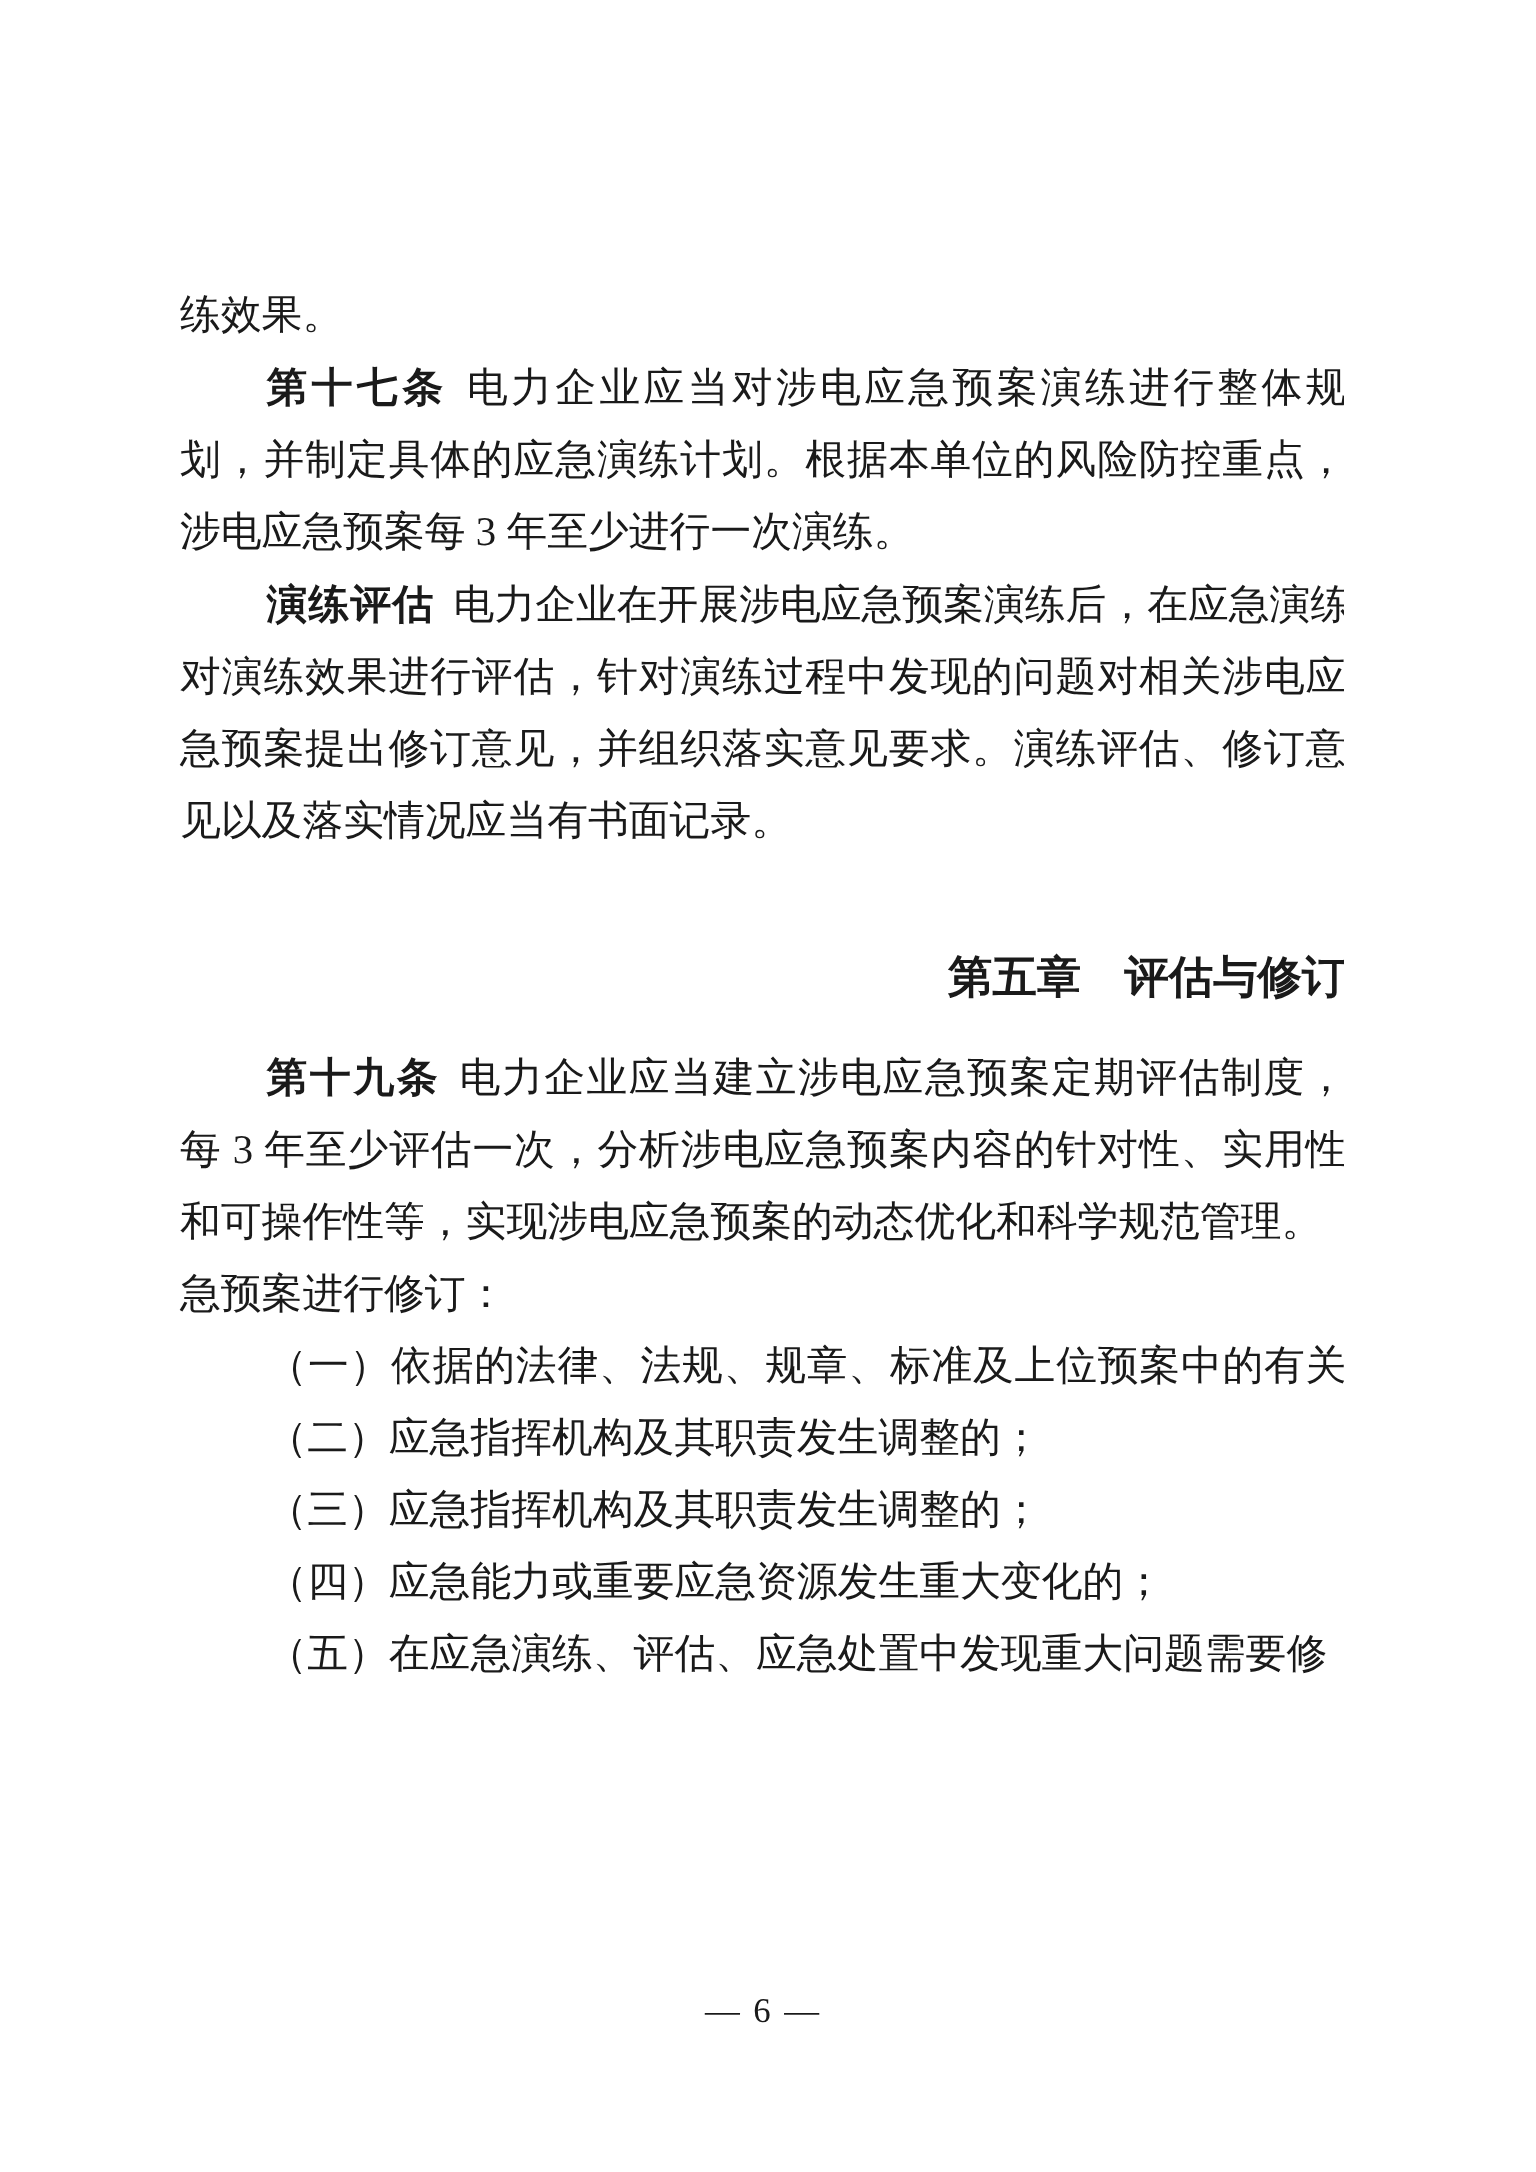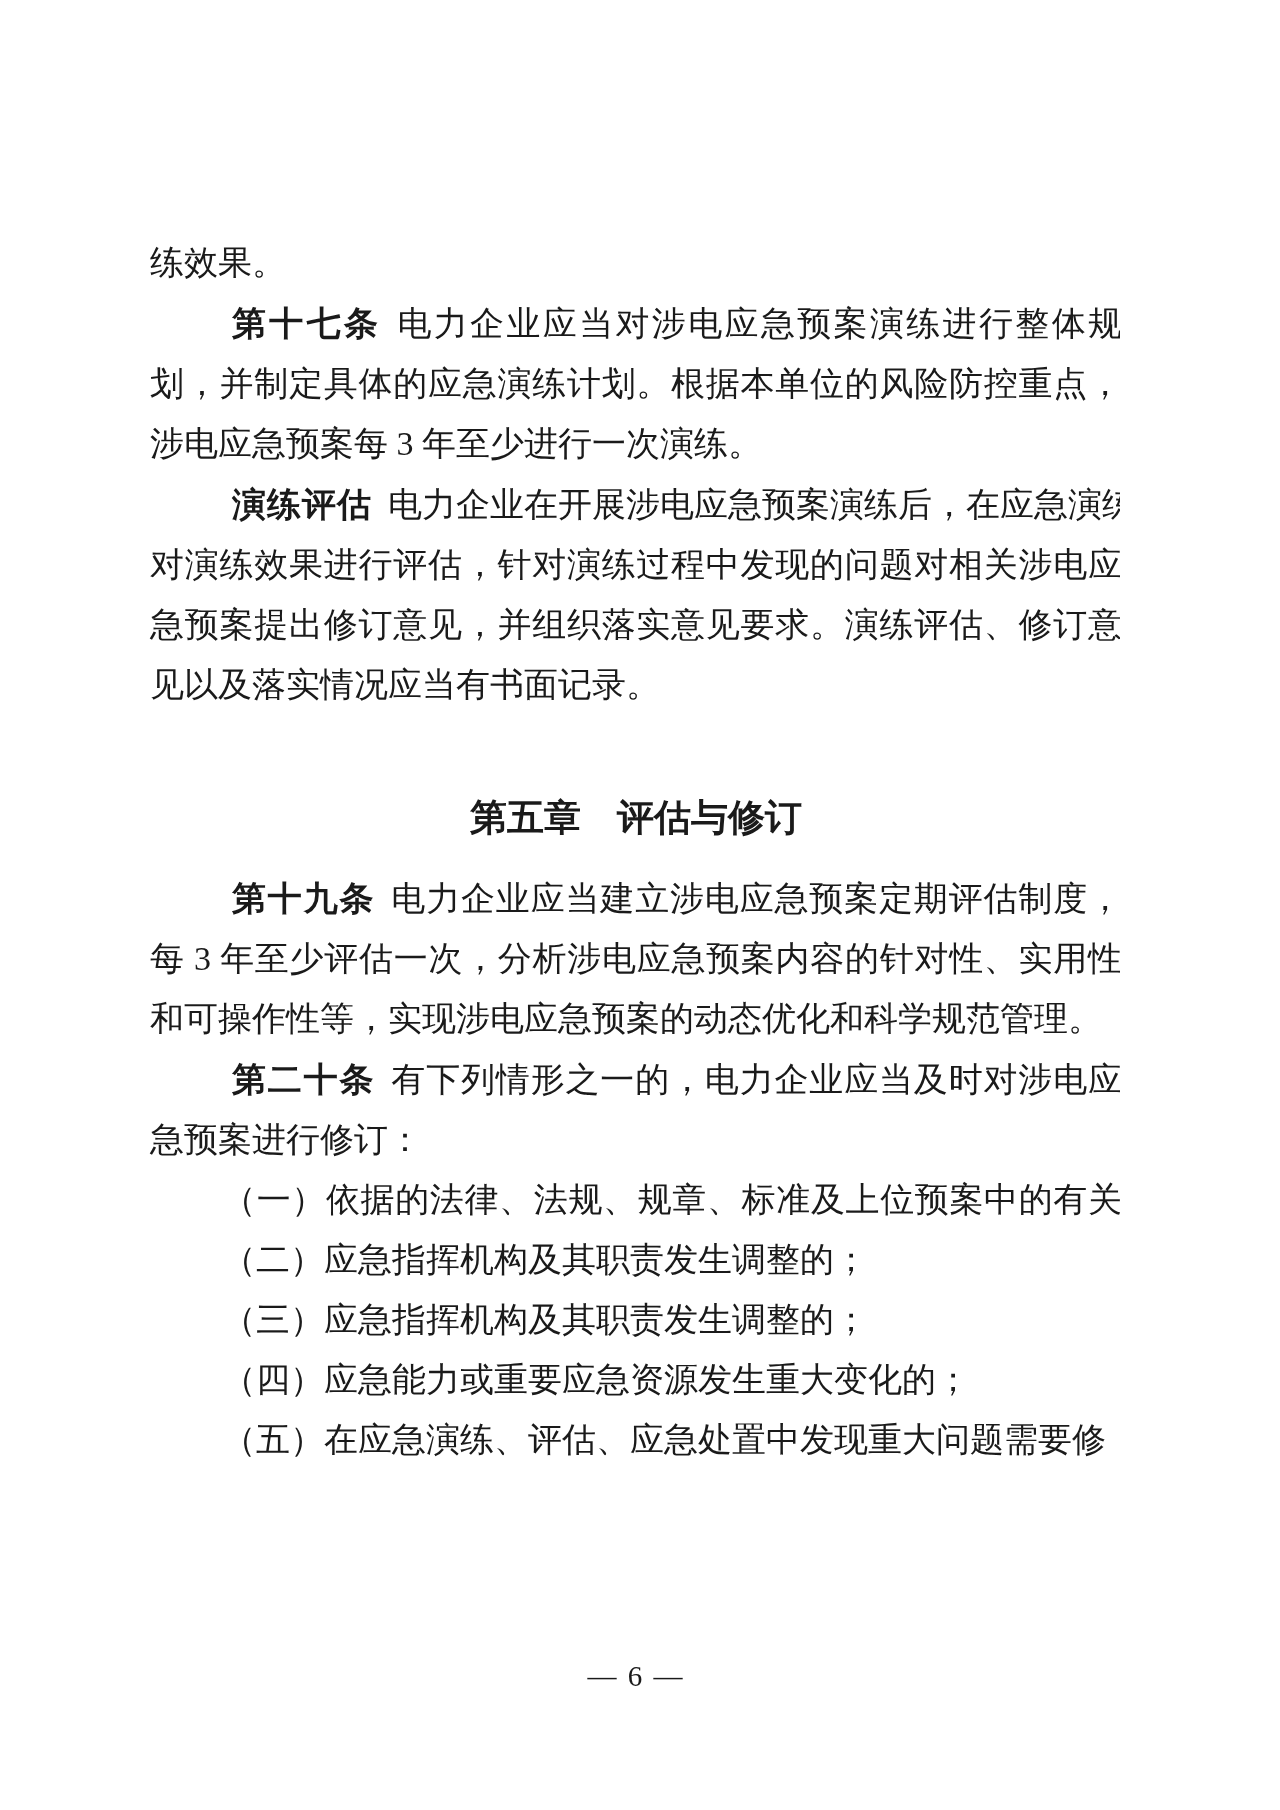--- a/index.html
+++ b/index.html
@@ -27,25 +27,24 @@
     overflow: visible;
   }
   .line.fill { text-align-last: justify; }
   .line.last { text-align-last: left; }
   .line.indent { padding-left: 72px; }
   .article-no {
     font-family: "Liberation Sans", "DejaVu Sans", sans-serif;
     font-weight: 700;
     margin-right: 16px;
     letter-spacing: 1px;
-    margin-left: 10px;
   }
   .chapter-heading {
-    text-align: center;
-    font-family: Liberation Sans, sans-serif;
+    text-align: right;
+    font-family: Liberation Mono, monospace;
     font-weight: 700;
     font-size: 37px;
     line-height: 60px;
     margin-top: 73px;
     margin-bottom: 20px;
     white-space: nowrap;
   }
   .chapter-title-part { margin-left: 36px; }
   .footer {
     position: absolute;
@@ -68,21 +67,20 @@
       <div class="line fill"><span>划，并制定具体的应急演练计划。根据本单位的风险防控重点，</span></div>
       <div class="line last"><span>涉电应急预案每 3 年至少进行一次演练。</span></div>
       <div class="line indent fill"><b class="article-no">演练评估</b><span>电力企业在开展涉电应急预案演练后，在应急演练</span></div>
       <div class="line fill"><span>对演练效果进行评估，针对演练过程中发现的问题对相关涉电应</span></div>
       <div class="line fill"><span>急预案提出修订意见，并组织落实意见要求。演练评估、修订意</span></div>
       <div class="line last"><span>见以及落实情况应当有书面记录。</span></div>
       <div class="chapter-heading"><span>第五章</span><span class="chapter-title-part">评估与修订</span></div>
       <div class="line indent fill"><b class="article-no">第十九条</b><span>电力企业应当建立涉电应急预案定期评估制度，</span></div>
       <div class="line fill"><span>每 3 年至少评估一次，分析涉电应急预案内容的针对性、实用性</span></div>
       <div class="line last"><span>和可操作性等，实现涉电应急预案的动态优化和科学规范管理。</span></div>
-      <div class="line indent fill"><b class="article-no">第二十条</b><span>有下列情形之一的，电力企业应当及时对涉电应</span></div>
       <div class="line last"><span>急预案进行修订：</span></div>
       <div class="line indent fill"><span>（一）依据的法律、法规、规章、标准及上位预案中的有关</span></div>
       <div class="line indent last"><span>（二）应急指挥机构及其职责发生调整的；</span></div>
       <div class="line indent last"><span>（三）应急指挥机构及其职责发生调整的；</span></div>
       <div class="line indent last"><span>（四）应急能力或重要应急资源发生重大变化的；</span></div>
       <div class="line indent last"><span>（五）在应急演练、评估、应急处置中发现重大问题需要修</span></div>
     </div>
   <div class="footer">
     <span>— 6 —</span>
   </div>

